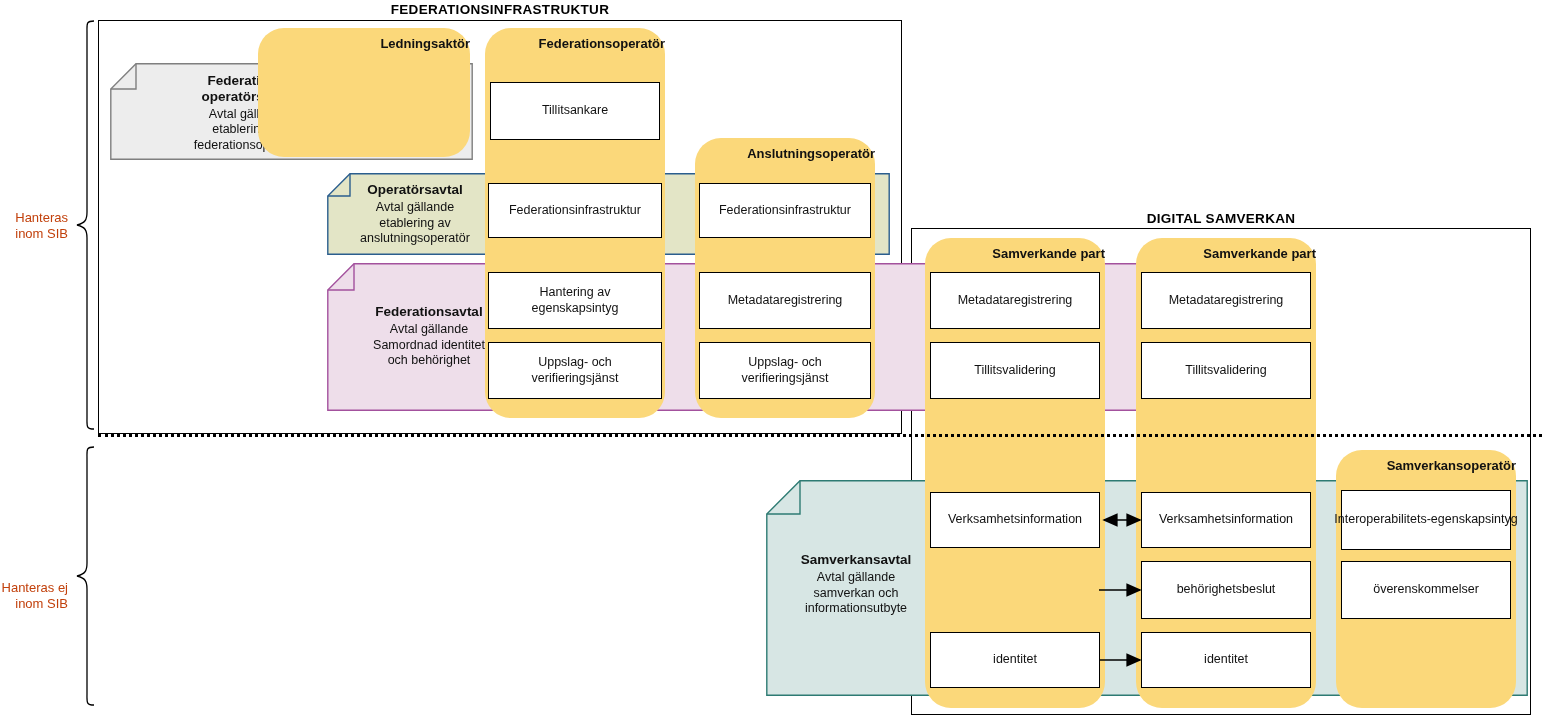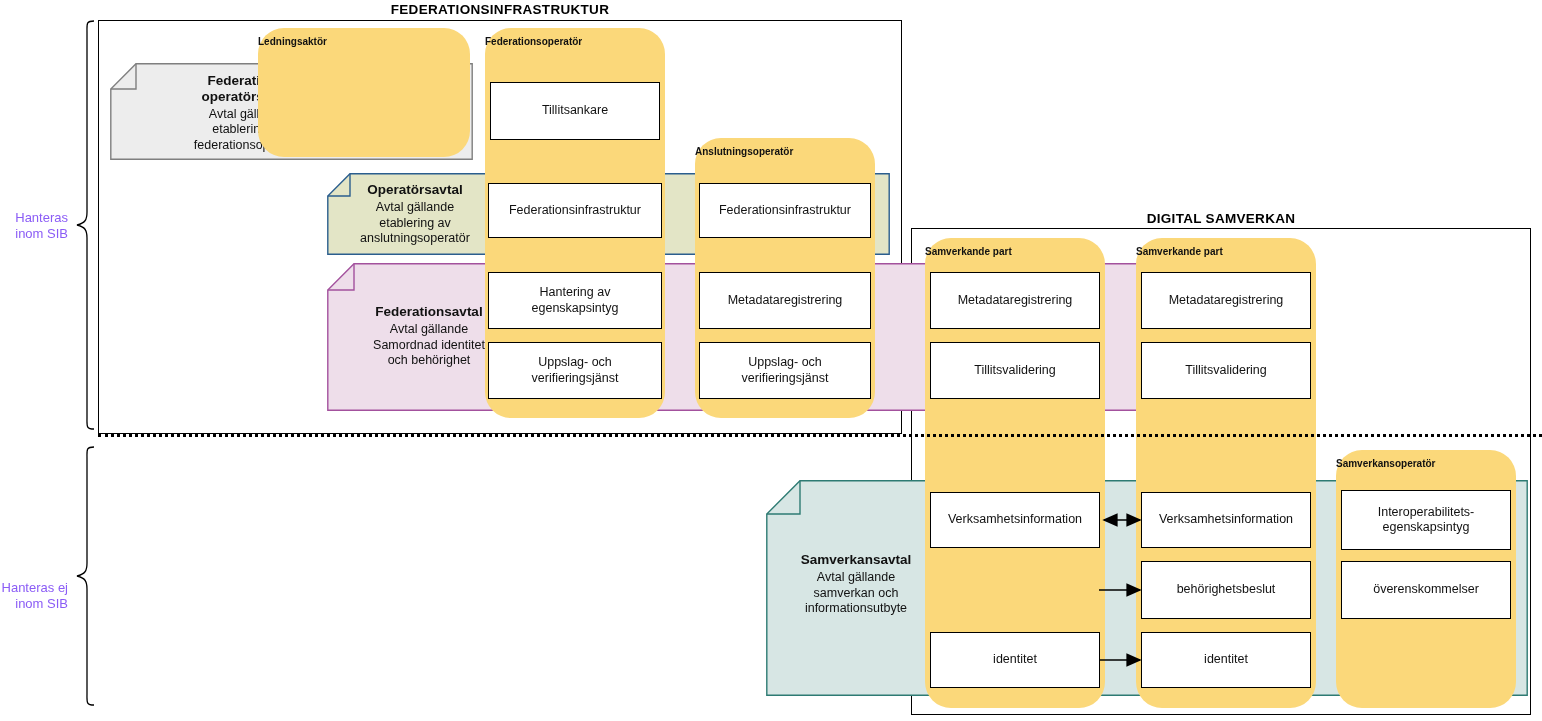--- a/index.html
+++ b/index.html
@@ -10,40 +10,40 @@
   
   .abs{position:absolute;box-sizing:border-box;}
 
   
   .frame{border:1.6px solid #000;background:transparent;}
   .frame-title{font-size:13.5px;font-weight:bold;letter-spacing:.3px;
                text-align:center;color:#000;}
 
   
   .col{background:#FBD87A;border-radius:26px;}
-  .col-title{position:absolute;left:0;right:0;top:8px;text-align:left;
-             font-size:10px;font-weight:bold;color:#111;}
+  .col-title{position:absolute;left:0;right:0;top:8px;text-align:right;
+             font-size:13px;font-weight:bold;color:#111;}
 
   
   .cap{background:#ffffff;border:1.6px solid #000;display:flex;
        align-items:center;justify-content:center;text-align:center;
        font-size:12.5px;line-height:1.22;color:#111;padding:2px 12px;}
 
   
   .doc{position:absolute;}
   .doc .txt{position:absolute;left:0;right:0;text-align:center;
             font-size:12.5px;line-height:1.25;color:#111;}
   .doc .txt b{font-size:13.5px;display:block;margin-bottom:1px;}
 
   
   .dotted{position:absolute;height:0;border-top:3.2px dotted #000;}
 
   
   .brace-label{position:absolute;text-align:right;font-size:13px;
-               line-height:1.25;color:#8b5cf6;}
+               line-height:1.25;color:#c2410c;}
 
   svg{display:block;overflow:visible;}
 </style>
 </head>
 <body>
 
 <div id="stage">
 
   <div class="abs frame-title" style="left:98px;top:2px;width:804px;">FEDERATIONSINFRASTRUKTUR</div>
 
@@ -165,21 +165,21 @@
   <div class="abs cap" style="left:1141px;top:272px;width:170px;height:57px;">Metadataregistrering</div>
 
   <div class="abs cap" style="left:1141px;top:342px;width:170px;height:57px;">Tillitsvalidering</div>
 
   <div class="abs cap" style="left:1141px;top:492px;width:170px;height:56px;">Verksamhetsinformation</div>
 
   <div class="abs cap" style="left:1141px;top:561px;width:170px;height:58px;">behörighetsbeslut</div>
 
   <div class="abs cap" style="left:1141px;top:632px;width:170px;height:56px;">identitet</div>
 
-  <div class="abs cap" style="left:1341px;top:490px;width:170px;height:60px;flex-direction:column;">
+  <div class="abs cap" style="left:1341px;top:490px;width:170px;height:60px;flex-direction:row;">
     <span>Interoperabilitets-</span>
     <span>egenskapsintyg</span>
   </div>
 
   <div class="abs cap" style="left:1341px;top:561px;width:170px;height:58px;">överenskommelser</div>
 
   <svg class="abs" style="left:1098px;top:480px;width:48px;height:220px;" width="48" height="220" viewBox="0 0 48 220">
     <defs>
       <marker id="ah" markerWidth="9" markerHeight="9" refX="8" refY="4.5" orient="auto">
         <path d="M0,0.6 L9,4.5 L0,8.4 Z" fill="#000"></path>

